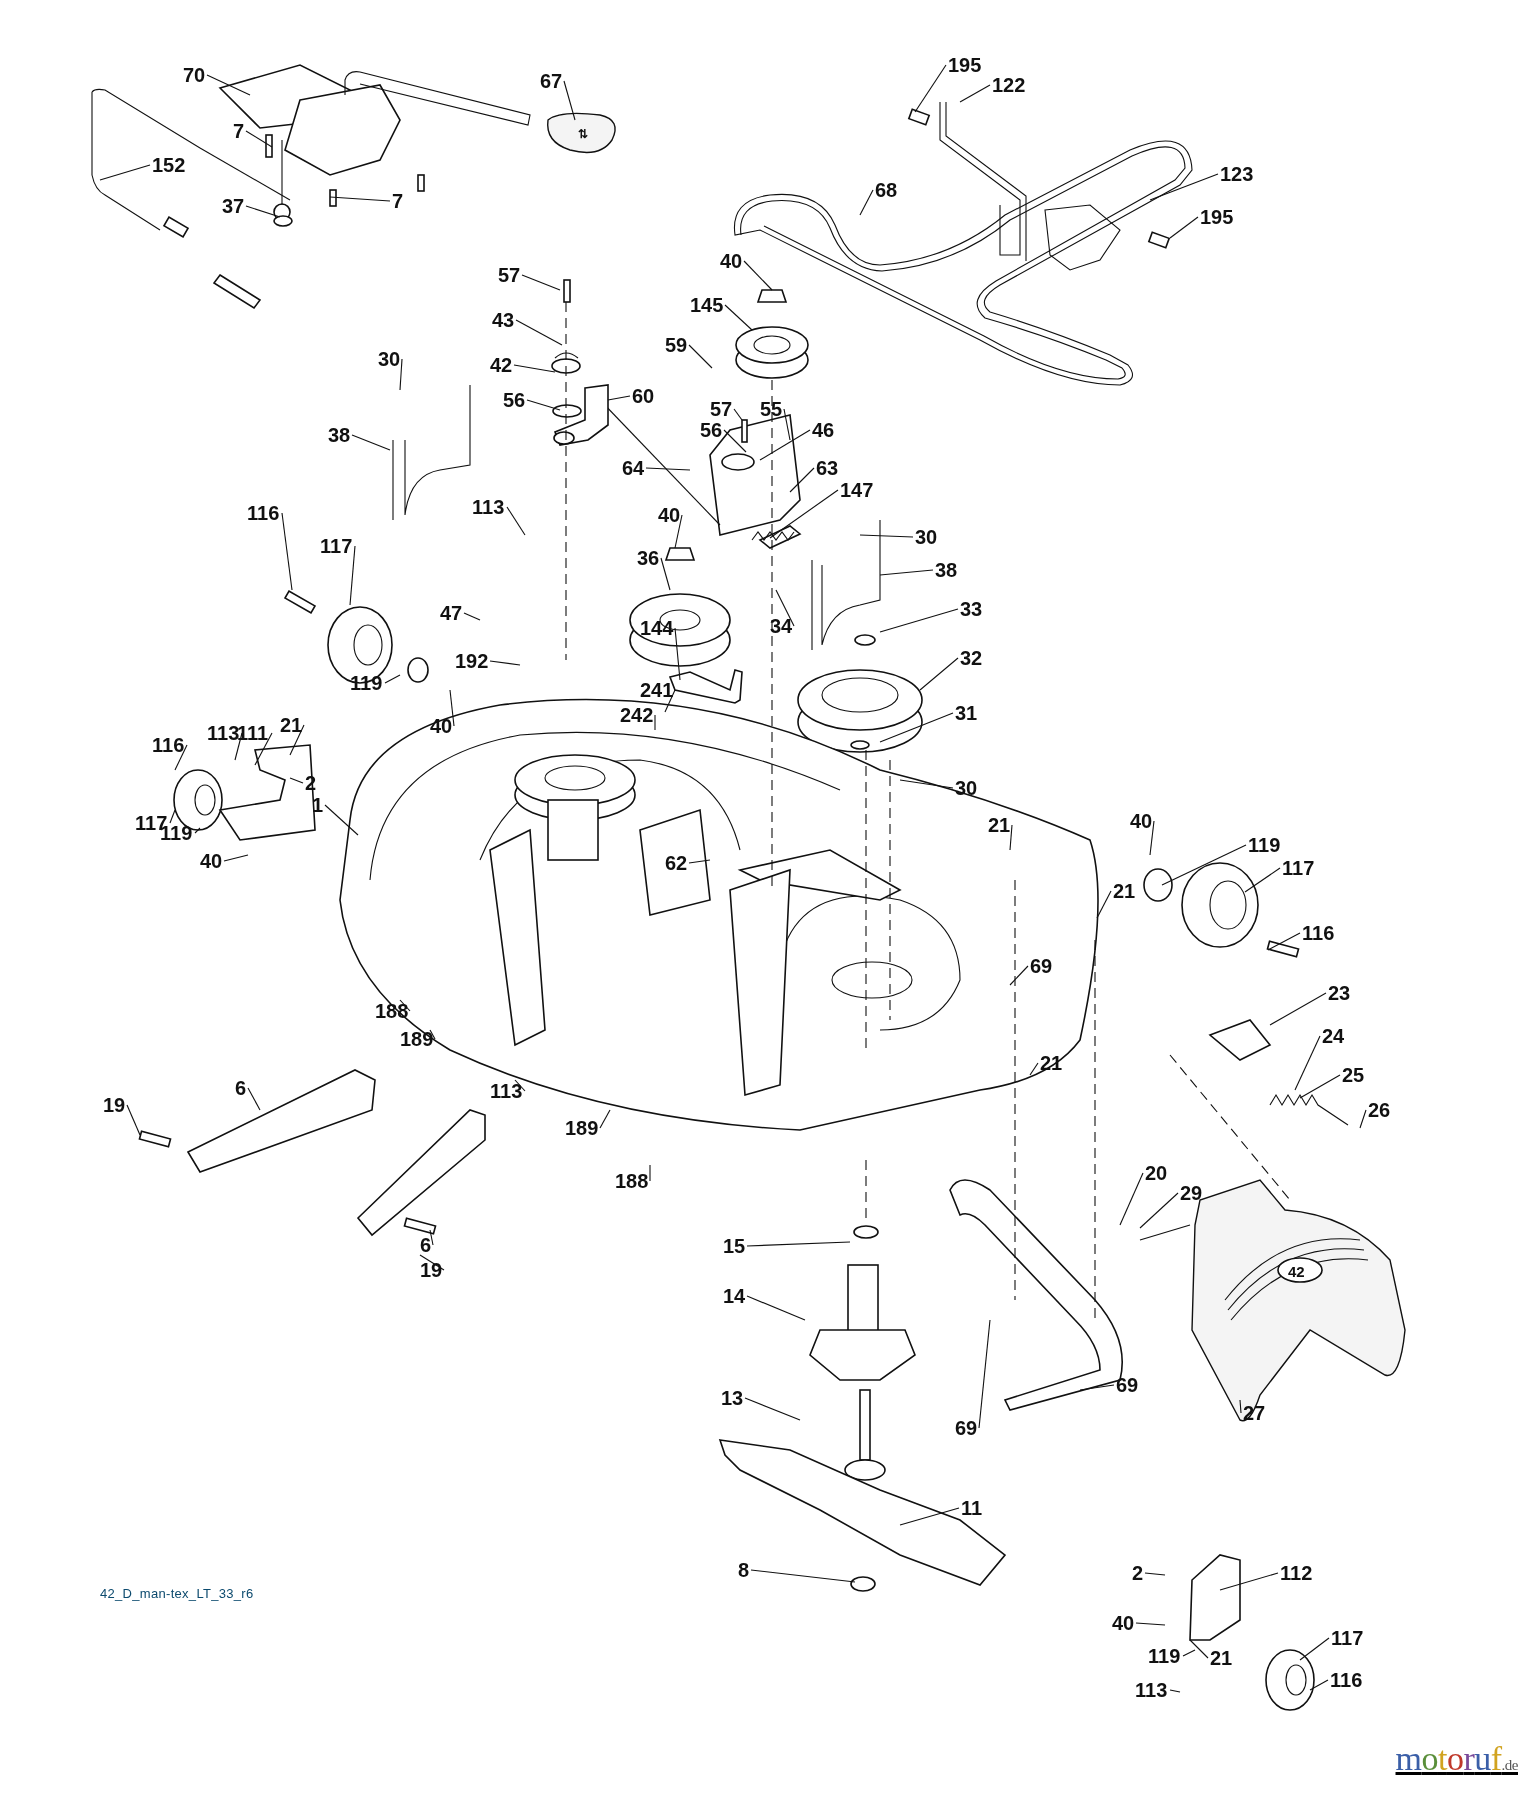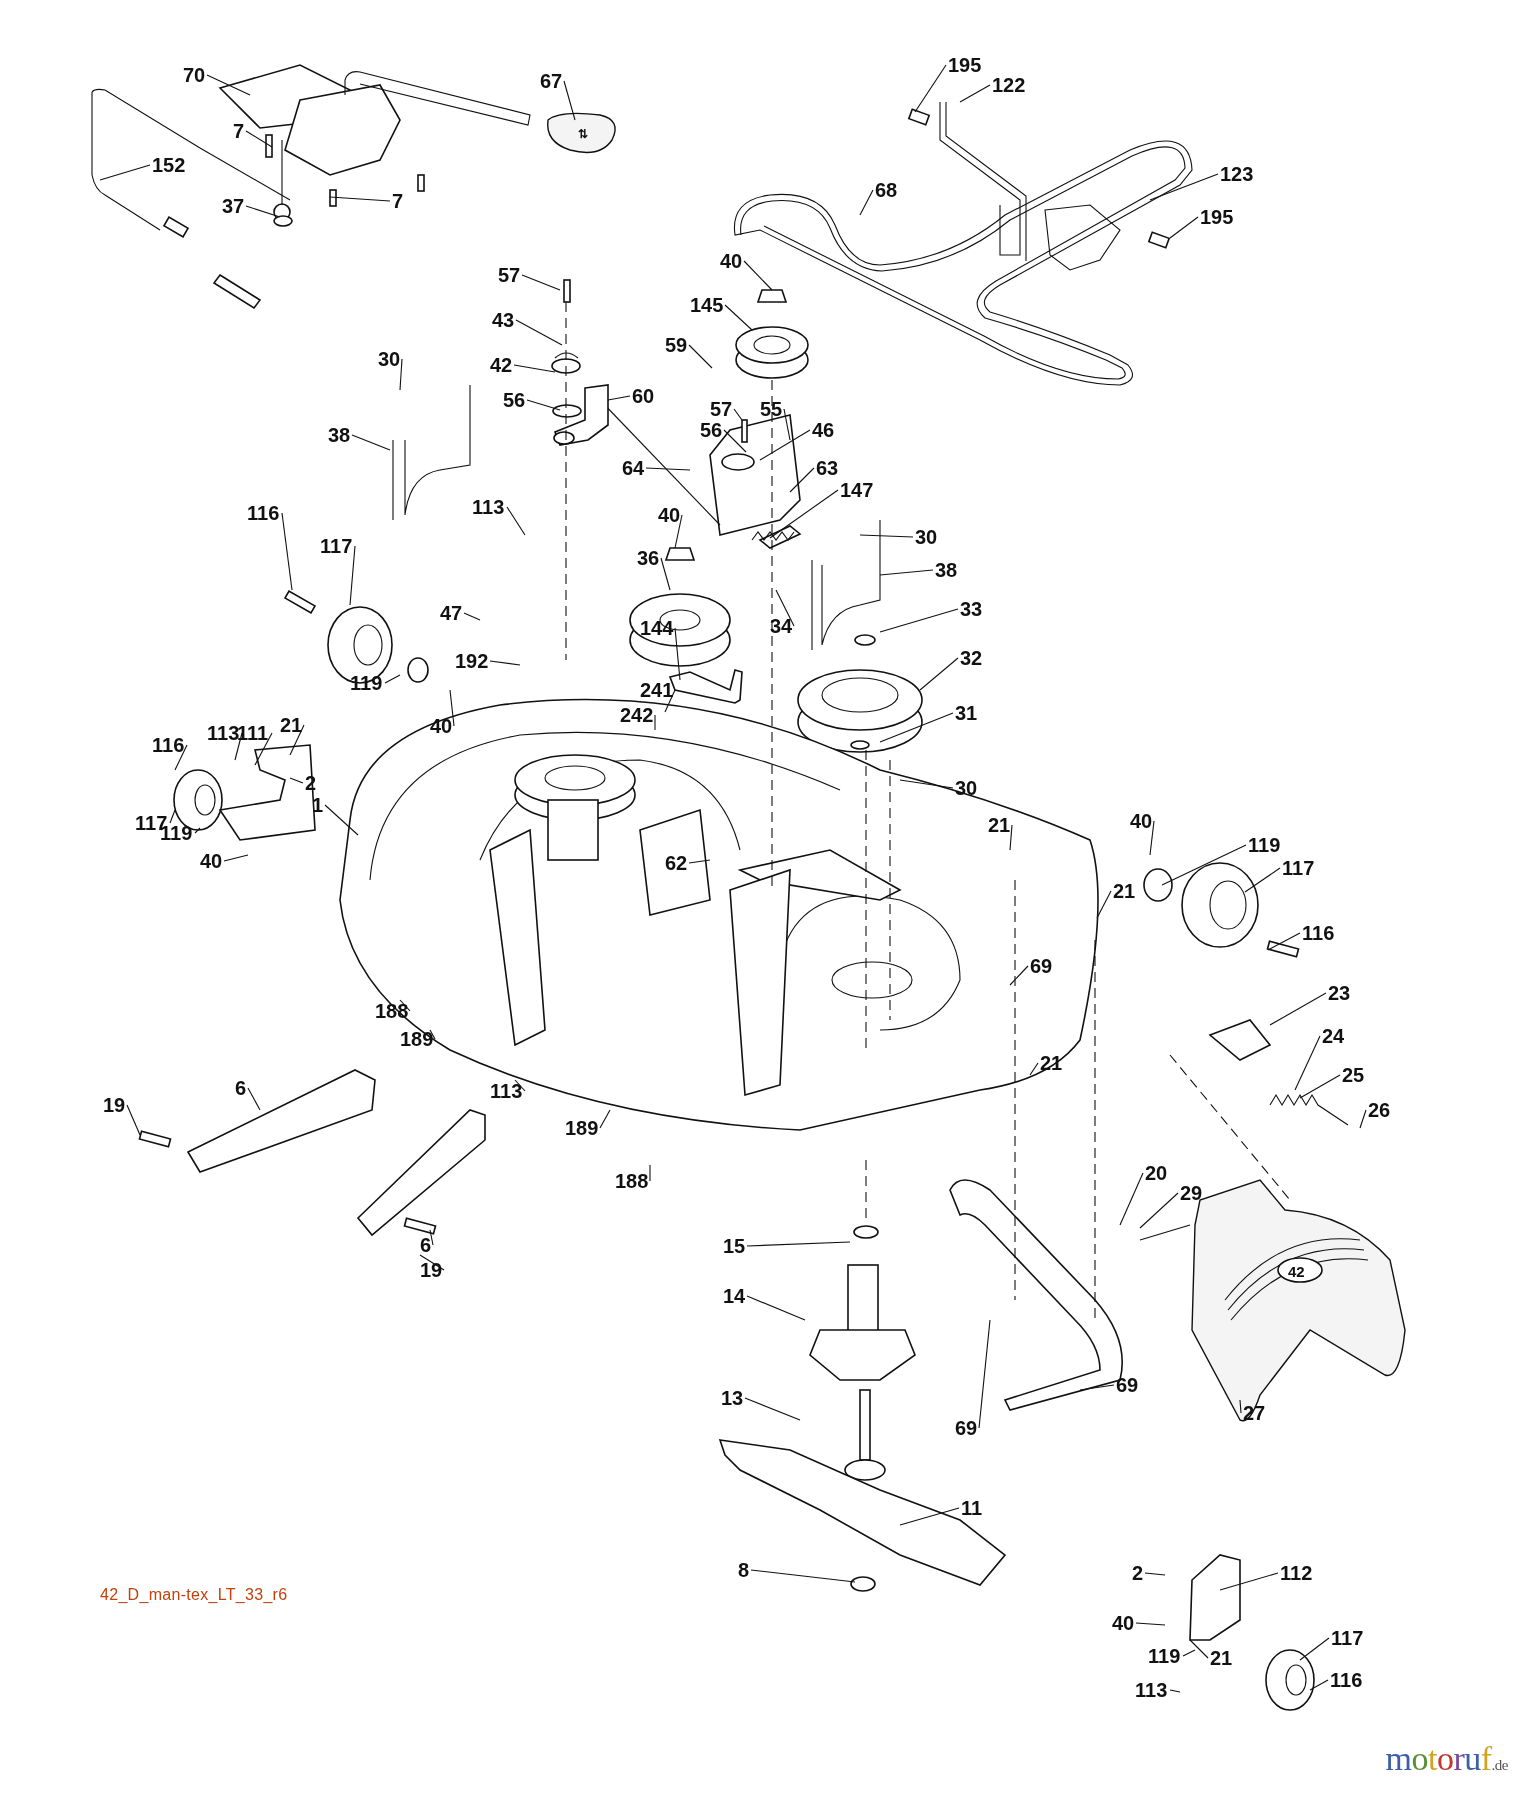--- a/index.html
+++ b/index.html
@@ -5,24 +5,24 @@
   html, body { margin: 0; padding: 0; background: #ffffff; }
   body { width: 1532px; height: 1800px; position: relative; overflow: hidden;
          font-family: "Liberation Sans", sans-serif; }
   #diagram { position: absolute; left: 0; top: 0; width: 1532px; height: 1800px; }
   .part { fill: #ffffff; stroke: #111; stroke-width: 1.6; }
   .part-light { fill: #f4f4f4; stroke: #111; stroke-width: 1.4; }
   .thin { fill: none; stroke: #111; stroke-width: 1.1; }
   .dash { fill: none; stroke: #111; stroke-width: 1.1; stroke-dasharray: 10 6; }
   .leader { stroke: #111; stroke-width: 1.1; }
   .callout { font-family: "Liberation Sans", sans-serif; font-weight: bold; font-size: 20px; fill: #111; }
-  #drawing-id { position: absolute; left: 100px; top: 1586px; font-size: 16px; color: #c2410c;
+  #drawing-id { position: absolute; left: 100px; top: 1586px; font-size: 13px; color: #0c4a6e;
                 font-family: "Liberation Sans", sans-serif; letter-spacing: 0.3px; }
-  #watermark { position: absolute; right: 24px; bottom: 22px; font-family: "Liberation Serif", serif;
-               font-size: 34px; letter-spacing: -0.5px; }
+  #watermark { position: absolute; right: 14px; bottom: 22px; font-family: "Liberation Serif", serif;
+               font-size: 34px; letter-spacing: -0.5px; text-decoration: underline; }
   #watermark .tld { font-size: 15px; color: #555; }
 </style>
 </head>
 <body>
 
 <svg id="diagram" viewBox="0 0 1532 1800" xmlns="http://www.w3.org/2000/svg">
 
   <g>
     <path class="part" d="M220,88 L300,65 L350,90 L330,120 L260,128 Z"></path>
     <path class="part" d="M300,100 L380,85 L400,120 L380,160 L330,175 L285,150 Z"></path>

